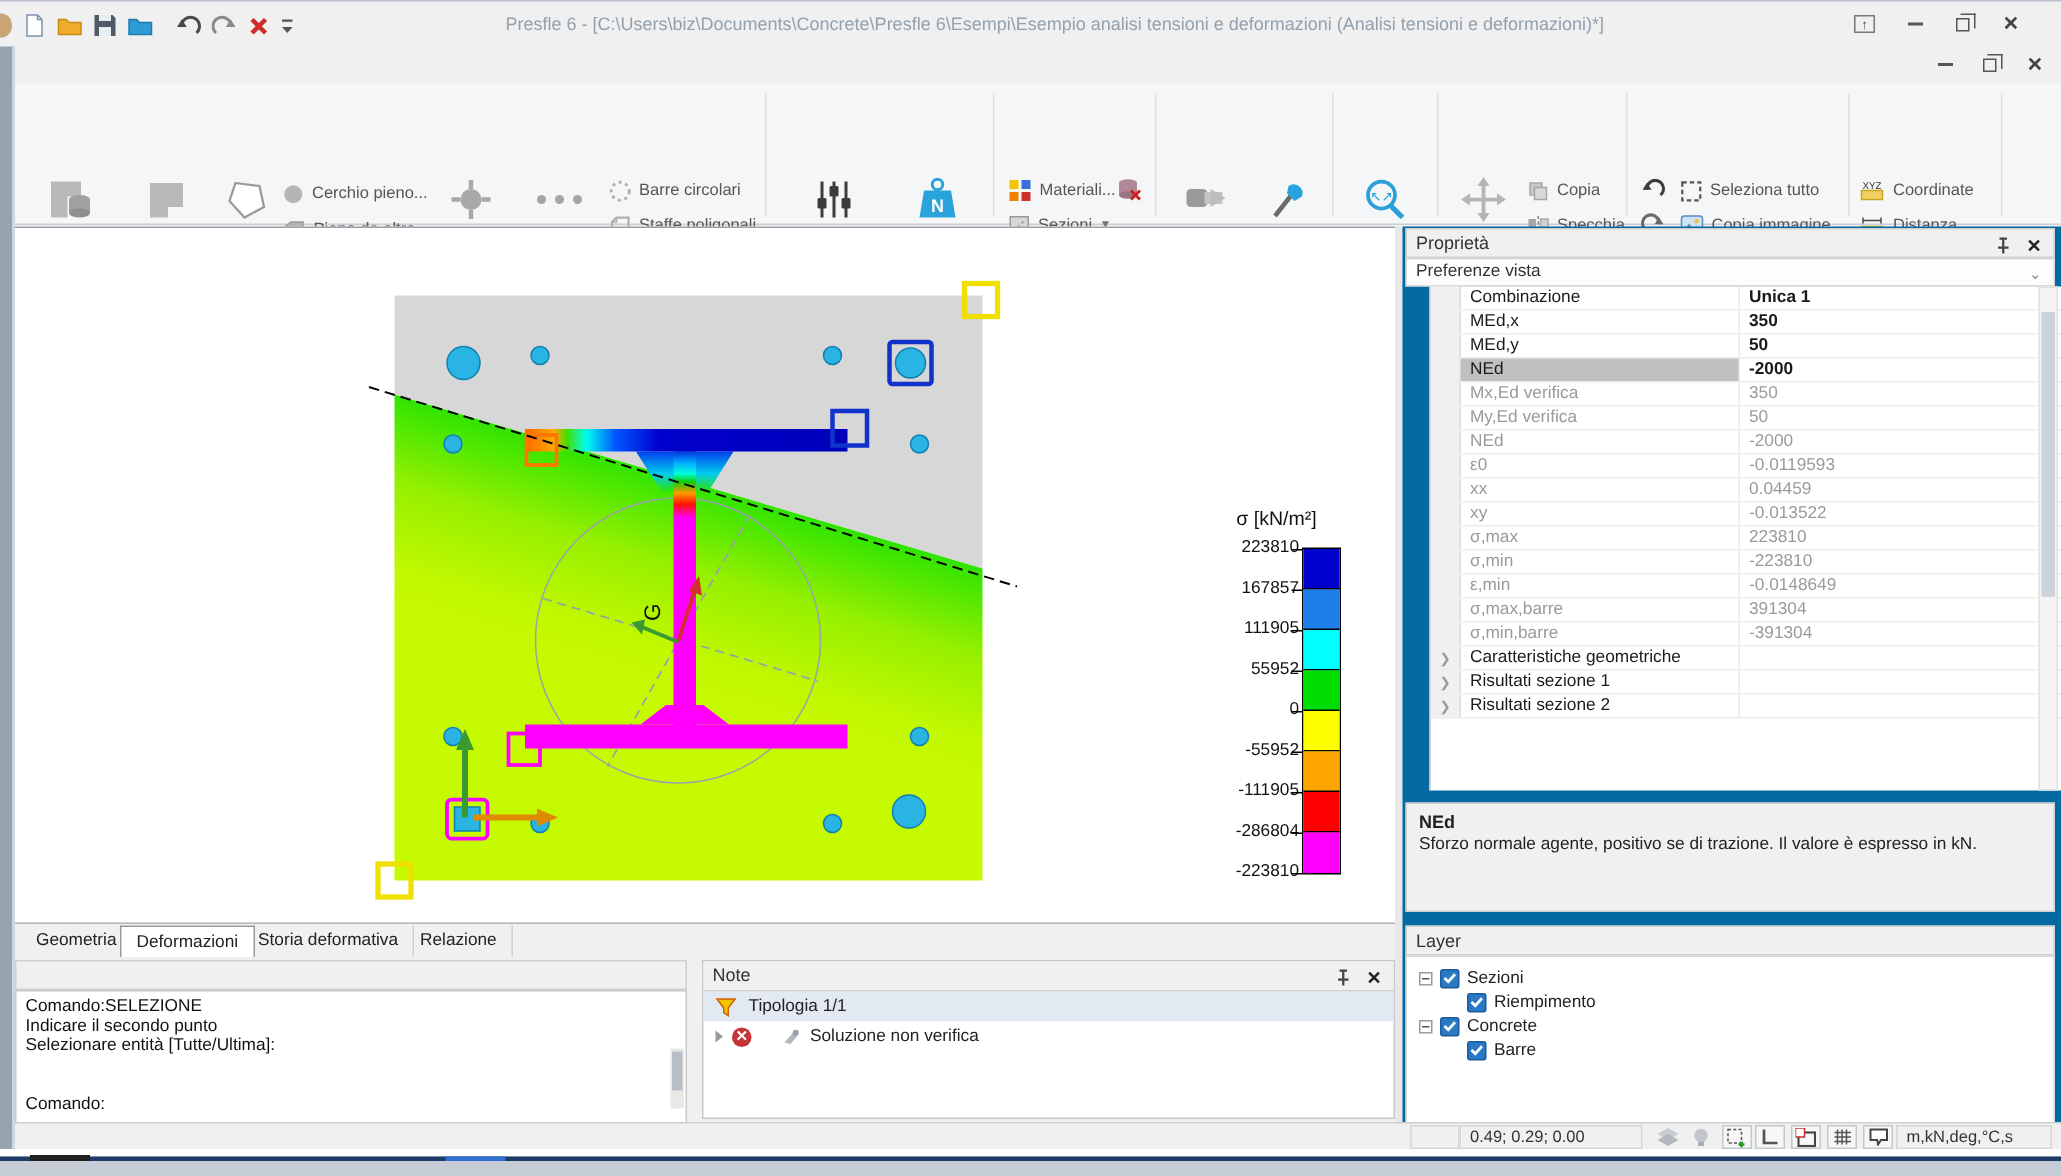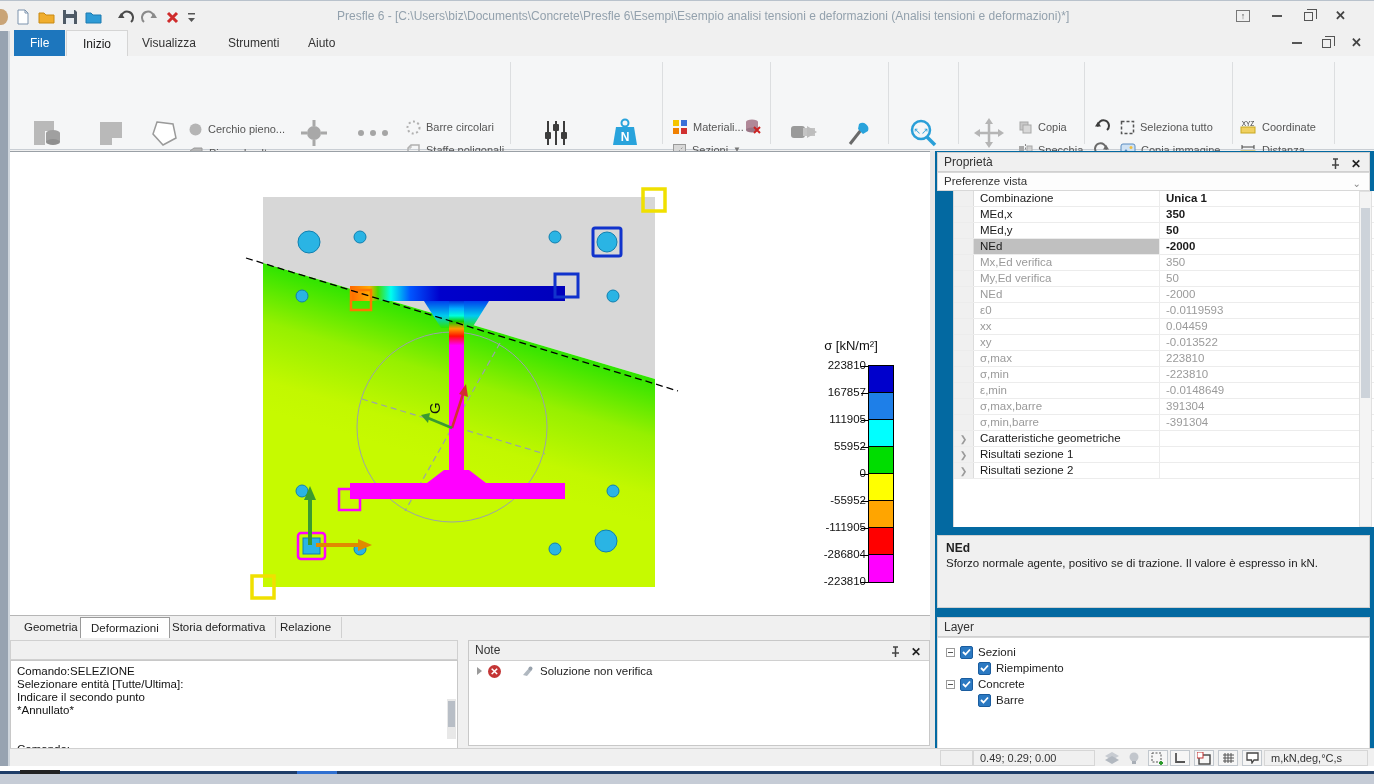--- a/index.html
+++ b/index.html
@@ -157,27 +157,20 @@
     </div>
     <div class="win-title">Presfle 6 - [C:\Users\biz\Documents\Concrete\Presfle 6\Esempi\Esempio analisi tensioni e deformazioni (Analisi tensioni e deformazioni)*]</div>
     <div class="wc wc1">
       <span class="upbox">↑</span>
       <span class="mini"></span>
       <span class="maxi"></span>
       <span class="closex">✕</span>
     </div>
   </div>
 
-  <div class="abs menubar">
-    <span class="mtab file" style="left:14px">File</span>
-    <span class="mtab active" style="left:66px">Inizio</span>
-    <span class="mtab" style="left:126px">Visualizza</span>
-    <span class="mtab" style="left:212px">Strumenti</span>
-    <span class="mtab" style="left:292px">Aiuto</span>
-  </div>
   <div class="wc wc2">
     <span class="mini"></span>
     <span class="maxi"></span>
     <span class="closex">✕</span>
   </div>
 
   <div class="abs ribbon">
 
     <div class="rsep" style="left:510px"></div>
       <div class="rsep" style="left:662px"></div>
@@ -784,37 +777,44 @@
   <div class="abs tabsrow">
     <span class="btab" style="left:4px">Geometria</span>
     <span class="btab active" style="left:70px">Deformazioni</span>
     <span class="btab" style="left:152px">Storia deformativa</span>
     <span class="btab" style="left:260px">Relazione</span>
   </div>
 
   <div class="abs console-head"></div>
   <div class="abs console">
     <div>Comando:SELEZIONE</div>
+    <div>Indicare il secondo punto</div>
     <div>Selezionare entità [Tutte/Ultima]:</div>
-    <div>Indicare il secondo punto</div>
-    <div> *Annullato*</div>
     <div>&nbsp;</div>
     <div style="margin-top:13px">Comando:</div>
     <div class="cscroll">
         <div class="cthumb"></div>
       </div>
   </div>
 
   <div class="abs notewrap">
     <div class="nhead">
       <span>Note</span>
       <span class="abs phico pin-ic" style="top:4px"><svg width="11" height="12">
             <path d="M3 1 H8 M5.5 1 V7 M2 7 H9 M5.5 7 V11" stroke="#444" stroke-width="1.5"></path>
           </svg></span>
       <span class="abs phico x-ic" style="top:2px">✕</span>
+    </div>
+    <div class="nrow1">
+      <span class="ib">
+          <svg width="14" height="13">
+            <path d="M1 1 H13 L8.5 7 V12 L5.5 10 V7 Z" fill="#f5c400" stroke="#d06000"></path>
+          </svg>
+        </span>
+      <span>Tipologia 1/1</span>
     </div>
     <div class="nrow2">
       <span class="tri-r"></span>
       <span class="errc">✕</span>
       <span class="ib" style="margin-left:14px">
           <svg width="13" height="12">
             <path d="M2 10 L8 3 L11 5 L6 11 Z" fill="#b0b8c0"></path>
             <circle cx="9.5" cy="3.5" r="2" fill="#98a2ac"></circle>
           </svg>
         </span>

